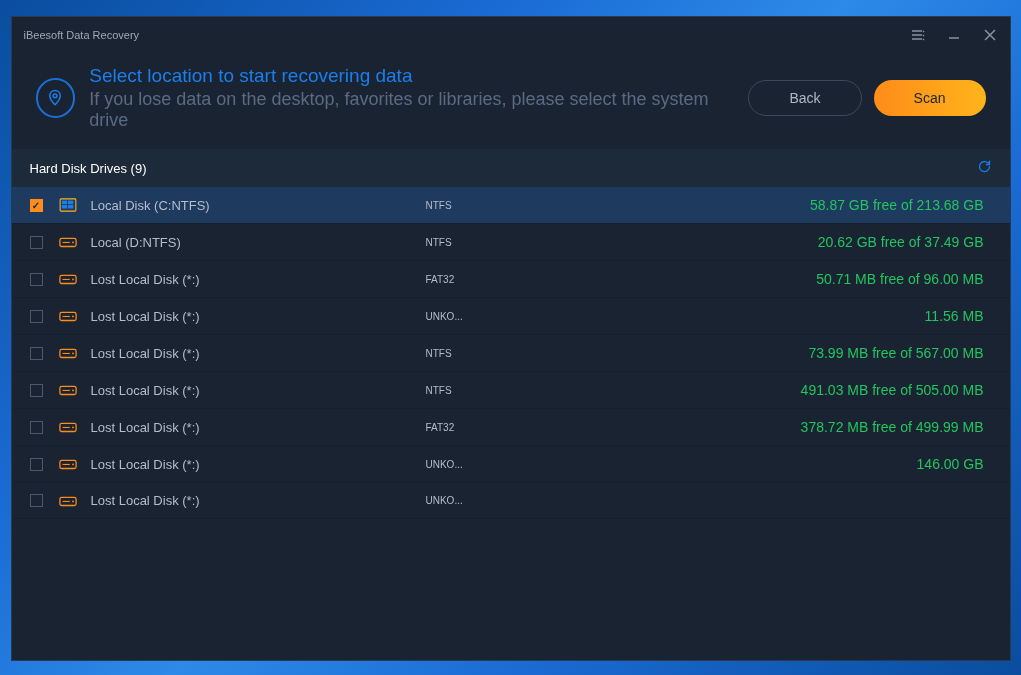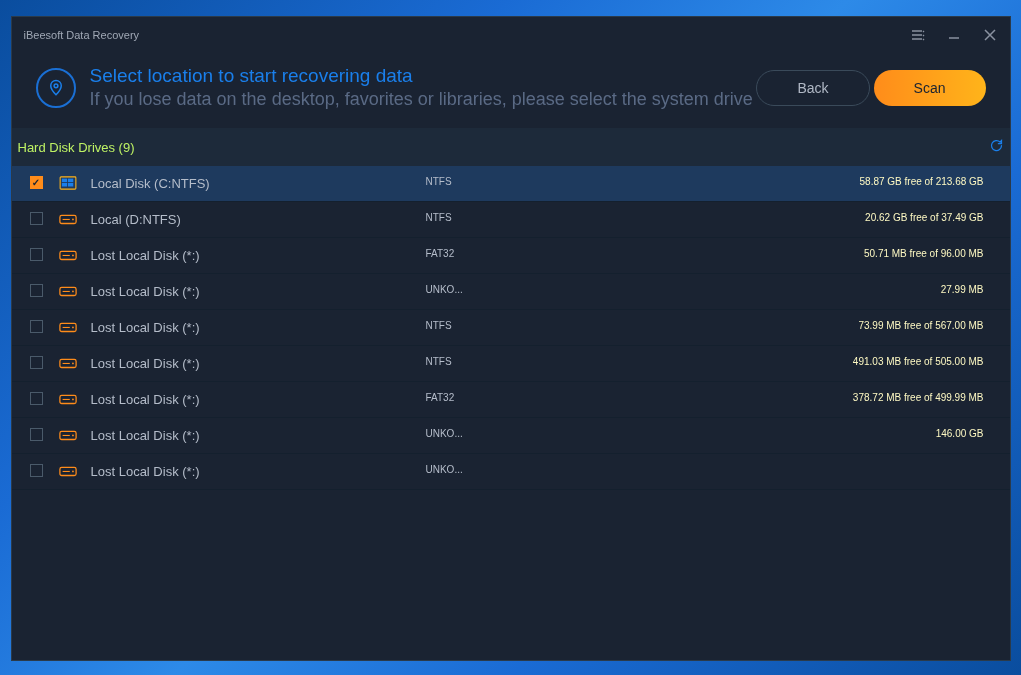--- a/index.html
+++ b/index.html
@@ -80,59 +80,60 @@
       font-size: 19px;
       font-weight: 400;
       margin-bottom: 2px;
     }
     .header-text p {
       color: #5a6a85;
       font-size: 18px;
     }
     .header-buttons {
       display: flex;
-      gap: 4px;
+      gap: 12px;
     }
     .btn {
       padding: 9px 40px;
       border-radius: 20px;
       font-size: 14px;
       cursor: pointer;
       border: none;
     }
     .btn-back {
       background: transparent;
       border: 1px solid #3a4a5a;
       color: #b0b8c5;
     }
     .btn-scan {
       background: linear-gradient(90deg, #ff8c1a 0%, #ffb41a 100%);
       color: #1a2332;
       font-weight: 500;
     }
     .section-header {
-      padding: 10px 6px;
+      padding: 10px 18px;
       display: flex;
       align-items: center;
       justify-content: space-between;
-      color: #bef264;
+      color: #ffffff;
       background: #1d2a3a;
       font-size: 13px;
     }
     .refresh-icon {
       color: #1a7feb;
       cursor: pointer;
     }
     .drive-list {
       flex: 1;
       overflow-y: auto;
       background: #1a2332;
     }
     .drive-row {
       display: flex;
+      align-items: center;
       padding: 10px 18px;
       border-bottom: 1px solid #14202e;
       min-height: 35px;
       cursor: pointer;
     }
     .drive-row.selected {
       background: #1e3a5e;
     }
     .checkbox {
       width: 13px;
@@ -166,22 +167,22 @@
       color: #b5bdca;
       font-size: 13px;
     }
     .drive-fs {
       width: 220px;
       color: #b5bdca;
       font-size: 10px;
     }
     .drive-size {
       flex: 1;
-      color: #fef9c3;
-      font-size: 10px;
+      color: #22c55e;
+      font-size: 14px;
       text-align: right;
       padding-right: 8px;
     }
   </style>
 </head>
 <body>
 
 <div class="window">
   <div class="titlebar">
     <span class="titlebar-text">iBeesoft Data Recovery</span>
@@ -270,21 +271,21 @@
       </div>
       <div class="drive-row">
         <div class="checkbox "></div>
         <div class="drive-icon"><svg width="18" height="14" viewBox="0 0 20 14">
             <rect x="1" y="3" width="18" height="9" rx="2" stroke="#ff8c1a" stroke-width="1.4" fill="none"></rect>
             <line x1="4" y1="7.5" x2="12" y2="7.5" stroke="#ff8c1a" stroke-width="1.2"></line>
             <circle cx="15.5" cy="7.5" r="1" fill="#ff8c1a"></circle>
           </svg></div>
         <div class="drive-name">Lost Local Disk (*:)</div>
         <div class="drive-fs">UNKO...</div>
-        <div class="drive-size">27.99 MB</div>
+        <div class="drive-size">11.56 MB</div>
       </div>
       <div class="drive-row">
         <div class="checkbox "></div>
         <div class="drive-icon"><svg width="18" height="14" viewBox="0 0 20 14">
             <rect x="1" y="3" width="18" height="9" rx="2" stroke="#ff8c1a" stroke-width="1.4" fill="none"></rect>
             <line x1="4" y1="7.5" x2="12" y2="7.5" stroke="#ff8c1a" stroke-width="1.2"></line>
             <circle cx="15.5" cy="7.5" r="1" fill="#ff8c1a"></circle>
           </svg></div>
         <div class="drive-name">Lost Local Disk (*:)</div>
         <div class="drive-fs">NTFS</div>

